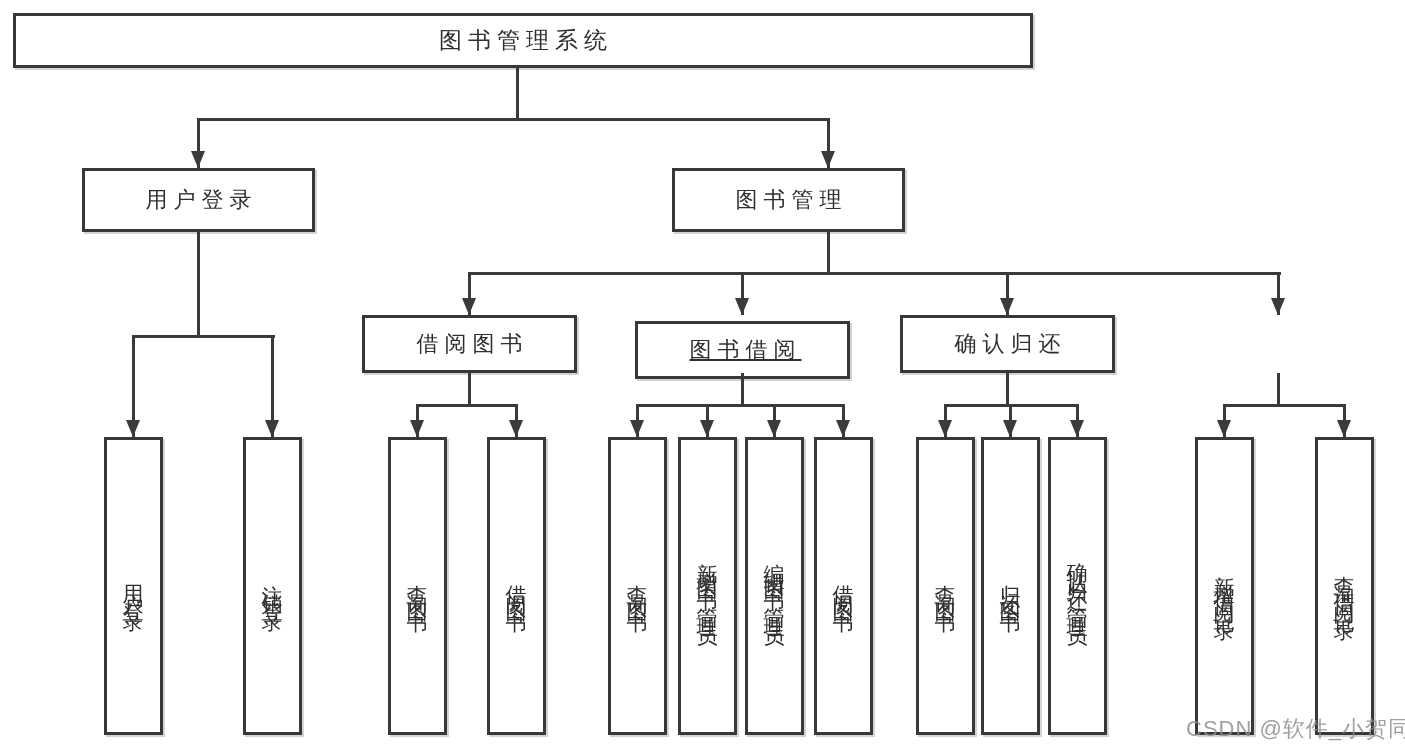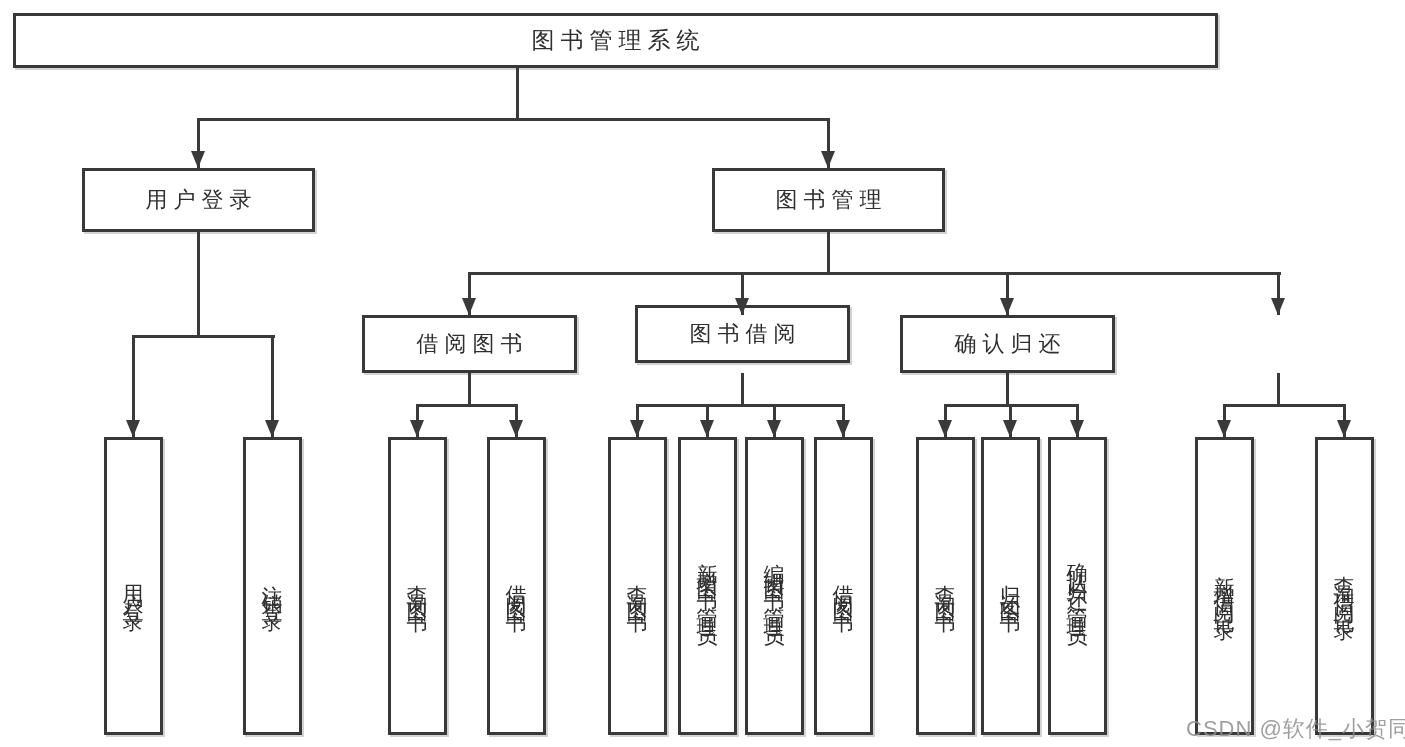--- a/index.html
+++ b/index.html
@@ -52,35 +52,35 @@
     letter-spacing:1px;
     white-space:nowrap;
     z-index:10;
   }
 </style>
 </head>
 <body>
 
 <div id="stage">
 
-  <div class="node hlabel root" style="left:13px;top:13px;width:1205px;height:55px;">
+  <div class="node hlabel root" style="left:13px;top:13px;width:1020px;height:55px;">
     <span>图书管理系统</span>
   </div>
 
   <div class="node hlabel" style="left:82px;top:168px;width:233px;height:64px;">
     <span>用户登录</span>
   </div>
-  <div class="node hlabel" style="left:712px;top:168px;width:233px;height:64px;">
+  <div class="node hlabel" style="left:672px;top:168px;width:233px;height:64px;">
     <span>图书管理</span>
   </div>
 
   <div class="node hlabel" style="left:362px;top:315px;width:215px;height:58px;">
     <span>借阅图书</span>
   </div>
-  <div class="node hlabel" style="left:635px;top:305px;width:215px;height:58px;">
+  <div class="node hlabel" style="left:635px;top:321px;width:215px;height:58px;text-decoration:underline;">
     <span>图书借阅</span>
   </div>
   <div class="node hlabel" style="left:900px;top:315px;width:215px;height:58px;">
     <span>确认归还</span>
   </div>
 
   <div class="node vbox" style="left:104px;top:437px;width:59px;height:298px;">
     <span>用户登录</span>
   </div>
   <div class="node vbox" style="left:243px;top:437px;width:59px;height:298px;">

